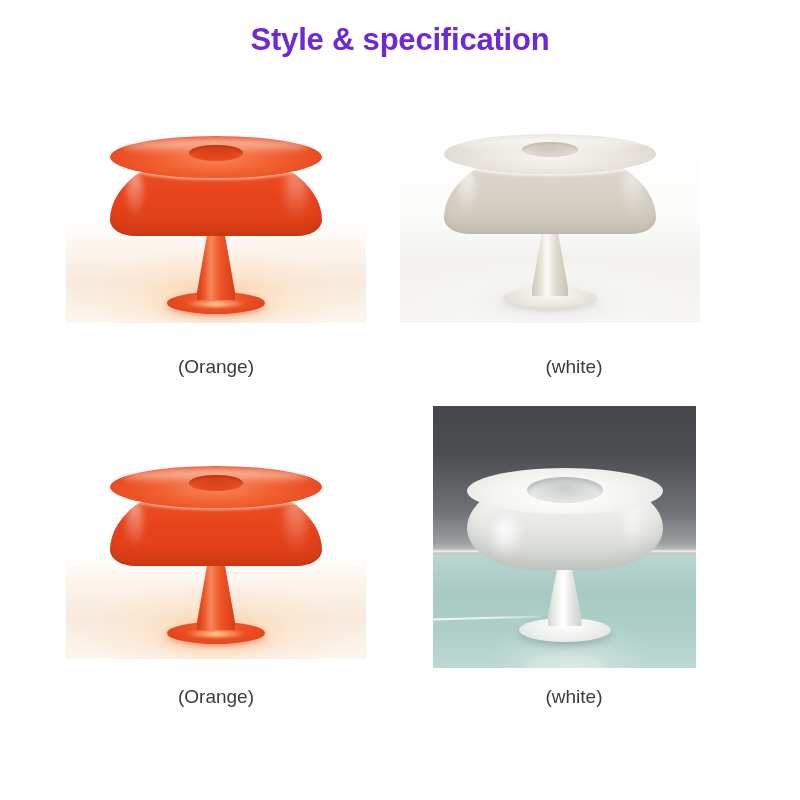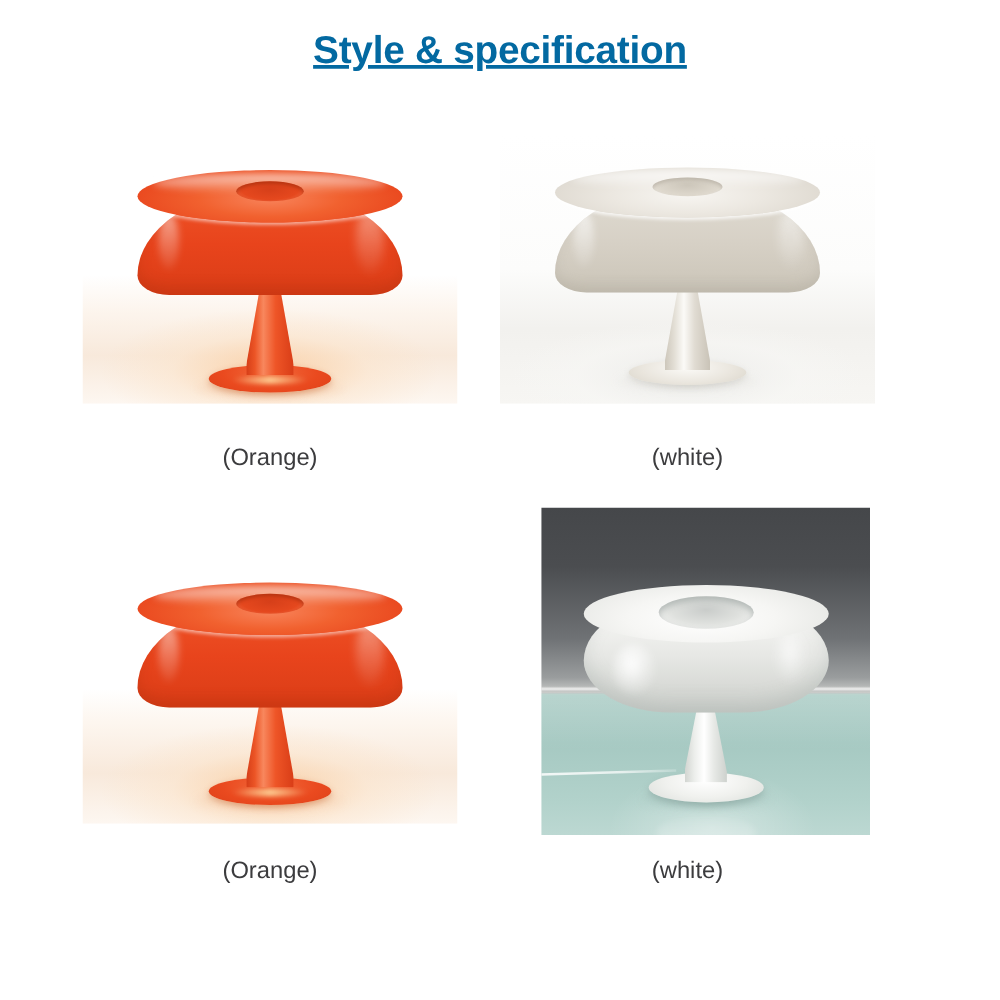--- a/index.html
+++ b/index.html
@@ -17,23 +17,22 @@
 
   
   .page-title {
     position: absolute;
     top: 22px;
     left: 0;
     width: 800px;
     text-align: center;
     font-size: 31px;
     font-weight: bold;
-    color: #0369a1;
+    color: #6d28d9;
     letter-spacing: -0.2px;
-    text-decoration: underline;
   }
 
   
   .gallery {
     position: absolute;
     top: 108px;
     left: 0;
     width: 800px;
   }
   .grid-row {
@@ -378,21 +377,21 @@
 
   
   .caption {
     position: absolute;
     width: 300px;
     text-align: center;
     font-size: 19px;
     color: #3c3c3e;
   }
   .caption.cap-left  { left: 66px;  }
-  .caption.cap-right { left: 400px; }
+  .caption.cap-right { left: 424px; }
   .caption.cap-r1 { top: 248px; }
   .caption.cap-r2 { top: 280px; }
 </style>
 </head>
 <body>
 
 <div class="page-title">Style &amp; specification</div>
 
 <div class="gallery">
 

